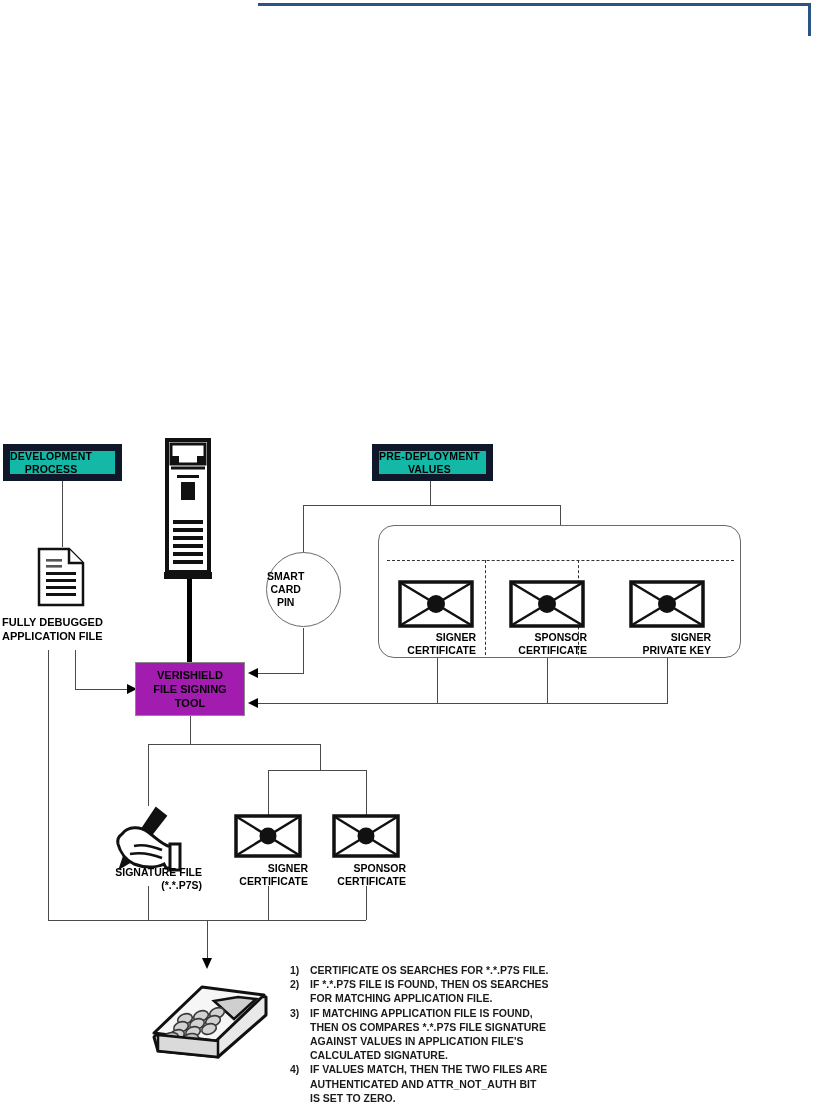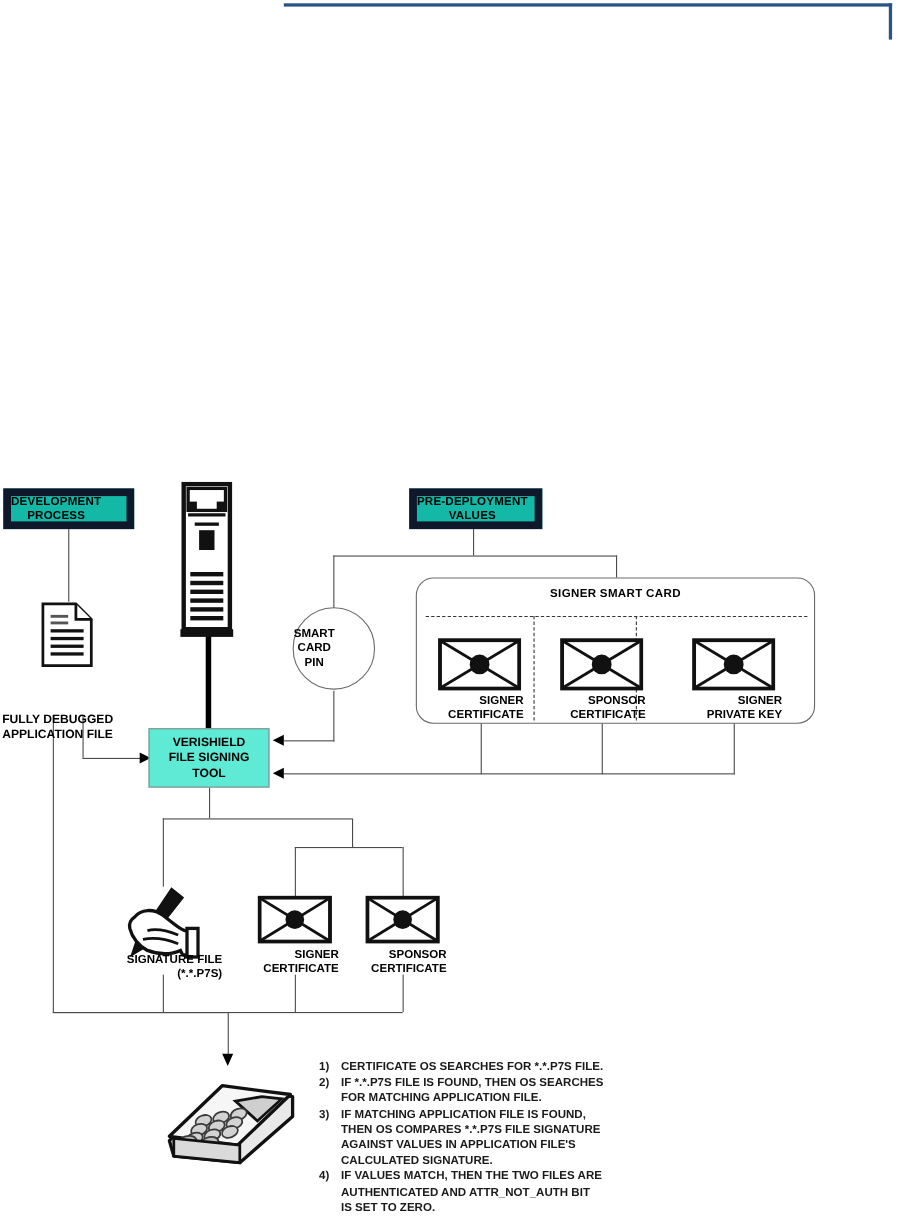--- a/index.html
+++ b/index.html
@@ -49,21 +49,21 @@
     font-weight: bold;
     font-size: 10.5px;
     line-height: 13px;
     letter-spacing: 0.2px;
     color: #000;
   }
 
   
   .white-box {
     position: absolute;
-    background: #5eead4;
+    background: #a21caf;
     border: 1px solid #8a8a8a;
     box-sizing: border-box;
     display: flex;
     align-items: center;
     justify-content: center;
     text-align: center;
     font-weight: bold;
     font-size: 11px;
     line-height: 14px;
     color: #000;
@@ -114,21 +114,20 @@
     white-space: pre-line;
   }
   .caption-left {
     position: absolute;
     text-align: left;
     font-weight: bold;
     font-size: 11px;
     line-height: 13.5px;
     color: #000;
     white-space: pre-line;
-    margin-top: 32px;
   }
 
   
   .hline { position: absolute; background: #4a4a4a; height: 1px; }
   .vline { position: absolute; background: #4a4a4a; width: 1px; }
   .vline-thick { position: absolute; background: #000; width: 5px; }
 
   
   .arrow-right {
     position: absolute;
@@ -278,21 +277,20 @@
   <div class="caption-left" style="left:2px; top:616px; width:160px;">FULLY DEBUGGED
 APPLICATION FILE</div>
 
   <div class="circle-node" style="left:266px; top:552px; width:75px; height:75px;">
     <span style="white-space:pre-line;">SMART
 CARD
 PIN</span>
   </div>
 
   <div class="smartcard" style="left:378px; top:525px; width:363px; height:133px;">
-    <div class="smartcard-title">SIGNER SMART CARD</div>
 
     <div class="dashdot-h" style="left:8px; top:34px; width:347px; border-top:1px dashed #333;"></div>
 
     <div class="dashdot-v" style="left:106px; top:34px; height:95px;"></div>
     <div class="dashdot-v" style="left:199px; top:34px; height:95px;"></div>
   </div>
 
   <div class="abs" style="left:398px; top:580px; width:76px; height:48px;">
     <svg width="76" height="48" viewBox="0 0 76 48" xmlns="http://www.w3.org/2000/svg">
       <rect x="2" y="2" width="72" height="44" fill="#ffffff" stroke="#111" stroke-width="3.5"></rect>

